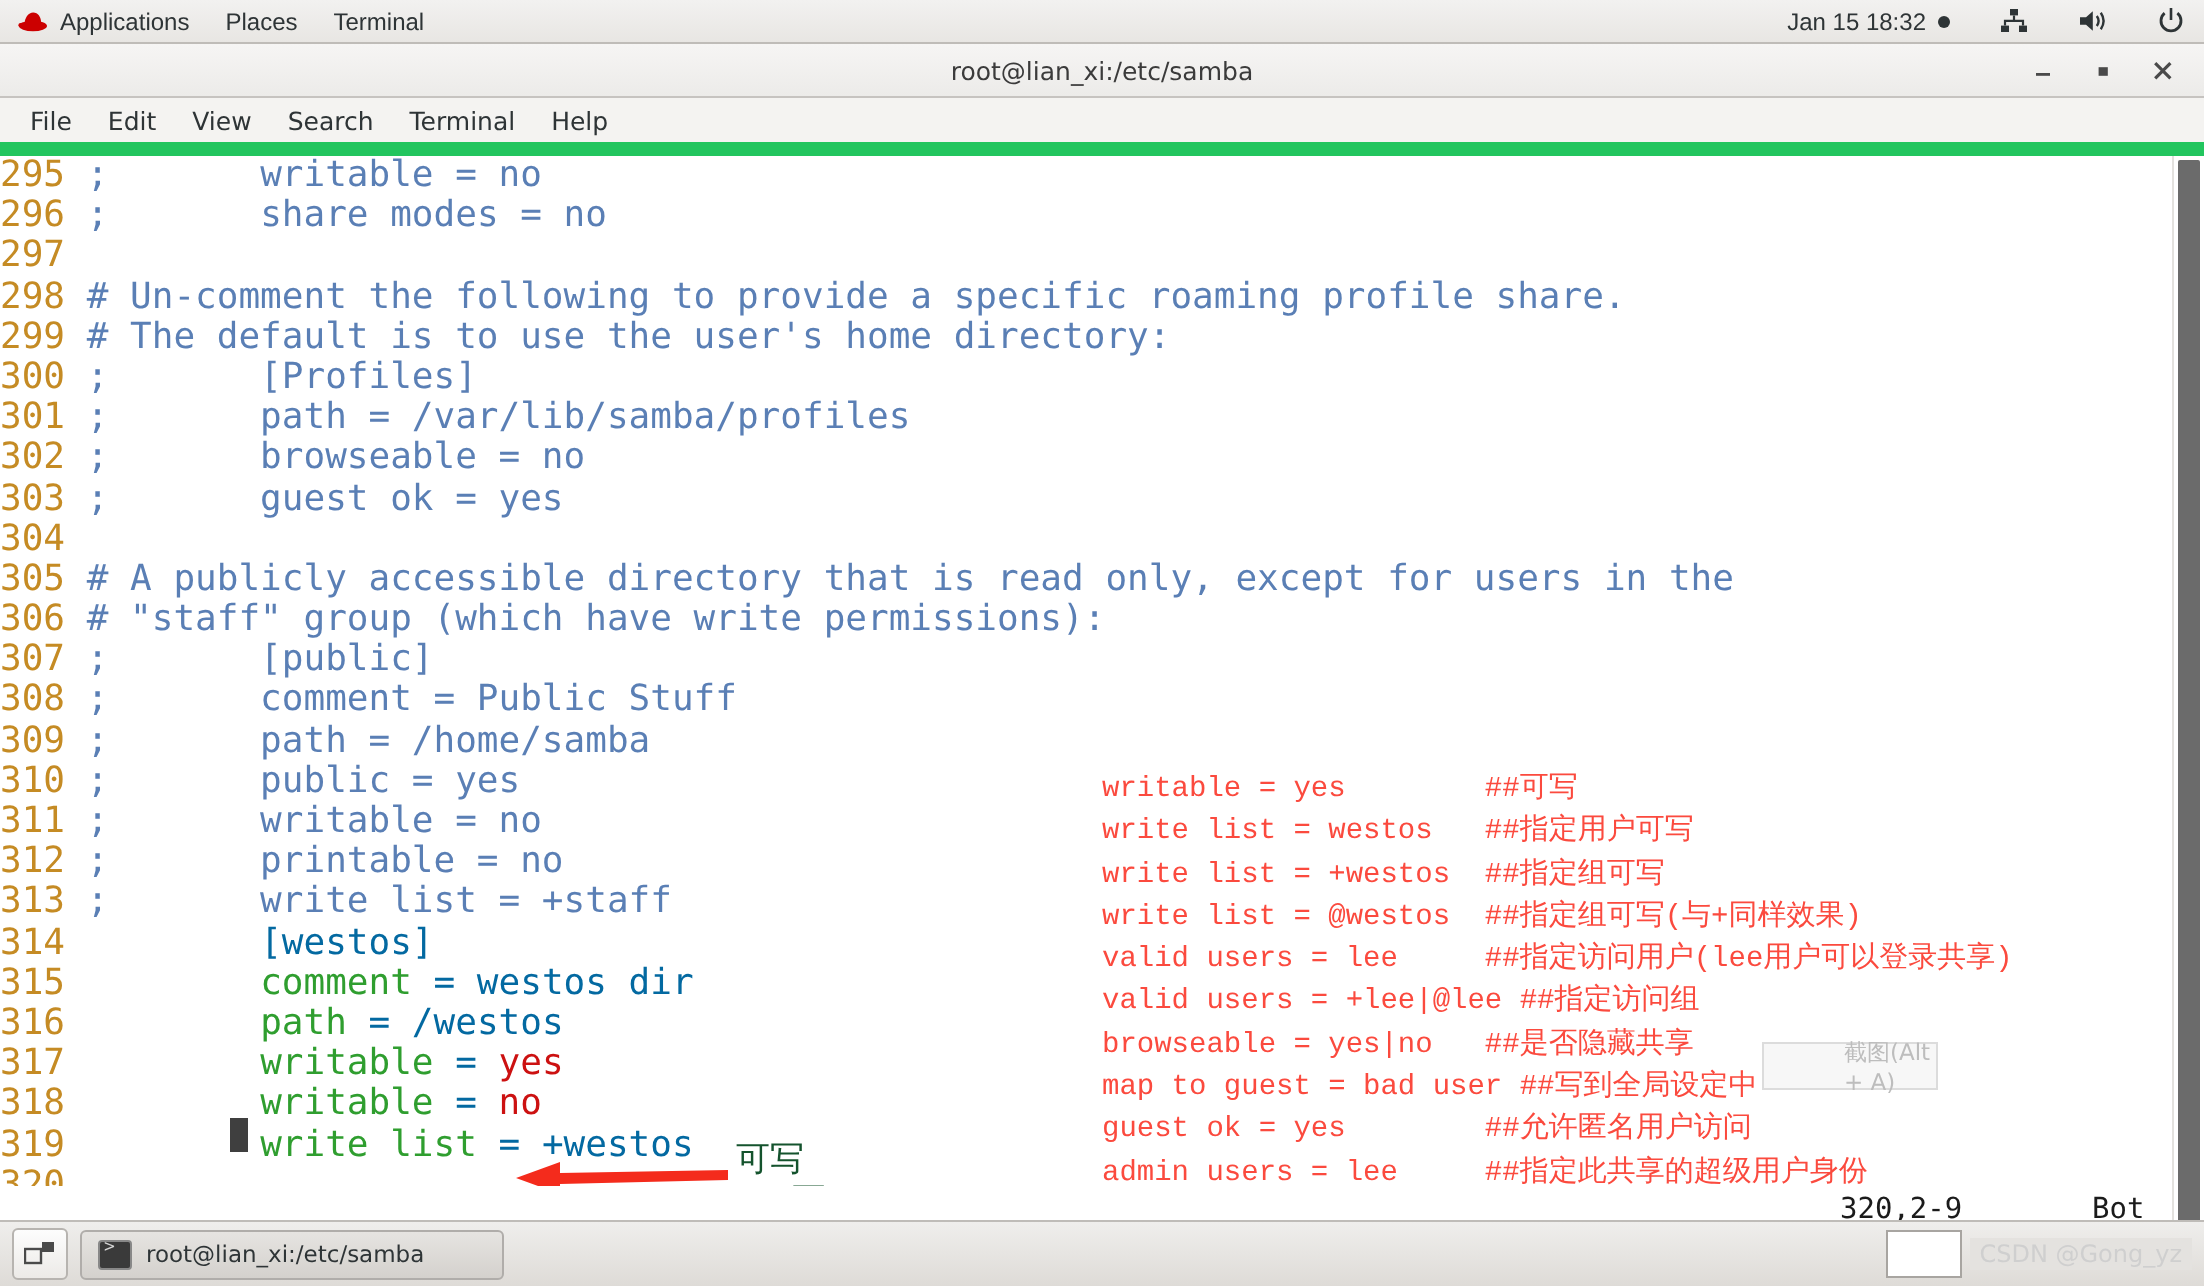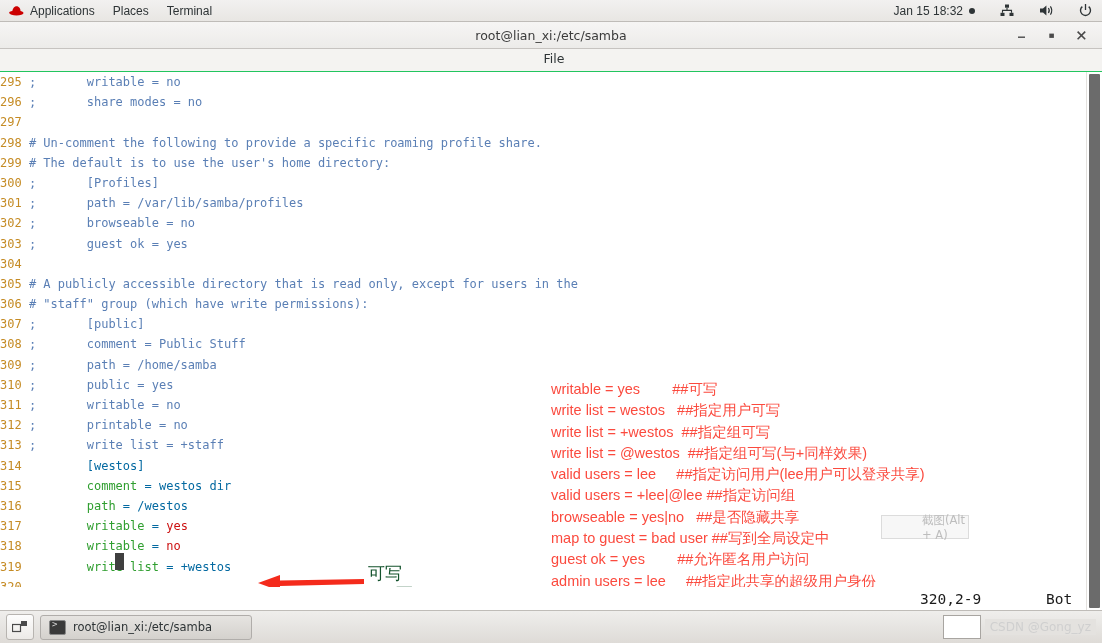--- a/index.html
+++ b/index.html
@@ -95,46 +95,45 @@
     color: #4a4a4a;
     font-size: 13px;
     line-height: 1;
     cursor: default;
   }
   .wbtn svg { display:block; }
 
   #menubar {
     height: 22px;
     background: #f4f3f1;
-    border-bottom: 1px solid #22c55e;
+    border-bottom: 7px solid #22c55e;
     display: flex;
     align-items: center;
     padding-left: 6px;
     gap: 0px;
-    flex-direction: column;
   }
   .mi {
     font-size: 12.5px;
     color: #2e3436;
     padding: 2px 9px;
     font-family: "DejaVu Sans", sans-serif;
   }
 
   
   #term-body {
     position: relative;
     height: 539px;
     background: #ffffff;
     overflow: hidden;
   }
   #term-text {
     position: absolute;
     left: 0; top: 0;
     font-family: "DejaVu Sans Mono", monospace;
-    font-size: 12px;
+    font-size: 18px;
     line-height: 20.2px;
     white-space: pre;
   }
   .trow { height: 20.2px; }
   .ln { color: #c58b24; }
   .cmt { color: #5a7fb5; }
   .sect { color: #0369a1; }
   .key { color: #2f9e2f; }
   .op  { color: #0369a1; }
   .val { color: #cc1111; }
@@ -148,21 +147,21 @@
     height: 17px;
     background: #3f3f3f;
   }
 
   
   #ann-right {
     position: absolute;
     left: 551px;
     top: 307px;
     color: #fb4a3e;
-    font-family: Liberation Sans, sans-serif;
+    font-family: Liberation Mono, monospace;
     font-size: 14.5px;
     line-height: 21.3px;
     white-space: pre;
   }
   #ann-right .ar-line { height: 21.3px; }
 
   
   .ann-label {
     position: absolute;
     color: #14532d;
@@ -365,21 +364,21 @@
           <path d="M2.6 2.6 L10.2 10.2 M10.2 2.6 L2.6 10.2" stroke="#4a4a4a" stroke-width="1.6"></path>
         </svg>
       </div>
     </div>
   </div>
 
   <div id="menubar">
     <span class="mi">File</span>
     <span class="mi">Edit</span>
     <span class="mi">View</span>
-    <span class="mi">Public</span>
+    <span class="mi">Search</span>
     <span class="mi">Terminal</span>
     <span class="mi">Help</span>
   </div>
 
   <div id="term-body">
 
     <div id="term-text"><div class="trow"><span class="ln">295 </span><span class="cmt">; </span><span class="cmt">      writable = no</span></div><div class="trow"><span class="ln">296 </span><span class="cmt">; </span><span class="cmt">      share modes = no</span></div><div class="trow"><span class="ln">297 </span></div><div class="trow"><span class="ln">298 </span><span class="cmt"># Un-comment the following to provide a specific roaming profile share.</span></div><div class="trow"><span class="ln">299 </span><span class="cmt"># The default is to use the user's home directory:</span></div><div class="trow"><span class="ln">300 </span><span class="cmt">;       [Profiles]</span></div><div class="trow"><span class="ln">301 </span><span class="cmt">;       path = /var/lib/samba/profiles</span></div><div class="trow"><span class="ln">302 </span><span class="cmt">;       browseable = no</span></div><div class="trow"><span class="ln">303 </span><span class="cmt">;       guest ok = yes</span></div><div class="trow"><span class="ln">304 </span></div><div class="trow"><span class="ln">305 </span><span class="cmt"># A publicly accessible directory that is read only, except for users in the</span></div><div class="trow"><span class="ln">306 </span><span class="cmt"># "staff" group (which have write permissions):</span></div><div class="trow"><span class="ln">307 </span><span class="cmt">;       [public]</span></div><div class="trow"><span class="ln">308 </span><span class="cmt">;       comment = Public Stuff</span></div><div class="trow"><span class="ln">309 </span><span class="cmt">;       path = /home/samba</span></div><div class="trow"><span class="ln">310 </span><span class="cmt">;       public = yes</span></div><div class="trow"><span class="ln">311 </span><span class="cmt">;       writable = no</span></div><div class="trow"><span class="ln">312 </span><span class="cmt">;       printable = no</span></div><div class="trow"><span class="ln">313 </span><span class="cmt">;       write list = +staff</span></div><div class="trow"><span class="ln">314 </span><span class="plain">        </span><span class="sect">[westos]</span></div><div class="trow"><span class="ln">315 </span><span class="plain">        </span><span class="key">comment</span><span class="op"> = westos dir</span></div><div class="trow"><span class="ln">316 </span><span class="plain">        </span><span class="key">path</span><span class="op"> = /westos</span></div><div class="trow"><span class="ln">317 </span><span class="plain">        </span><span class="key">writable</span><span class="op"> = </span><span class="val">yes</span></div><div class="trow"><span class="ln">318 </span><span class="plain">        </span><span class="key">writable</span><span class="op"> = </span><span class="val">no</span></div><div class="trow"><span class="ln">319 </span><span class="plain">        </span><span class="key">write list</span><span class="op"> = +westos</span></div><div class="trow"><span class="ln">320 </span></div></div>
 
     <div id="cursor-block"></div>
 

